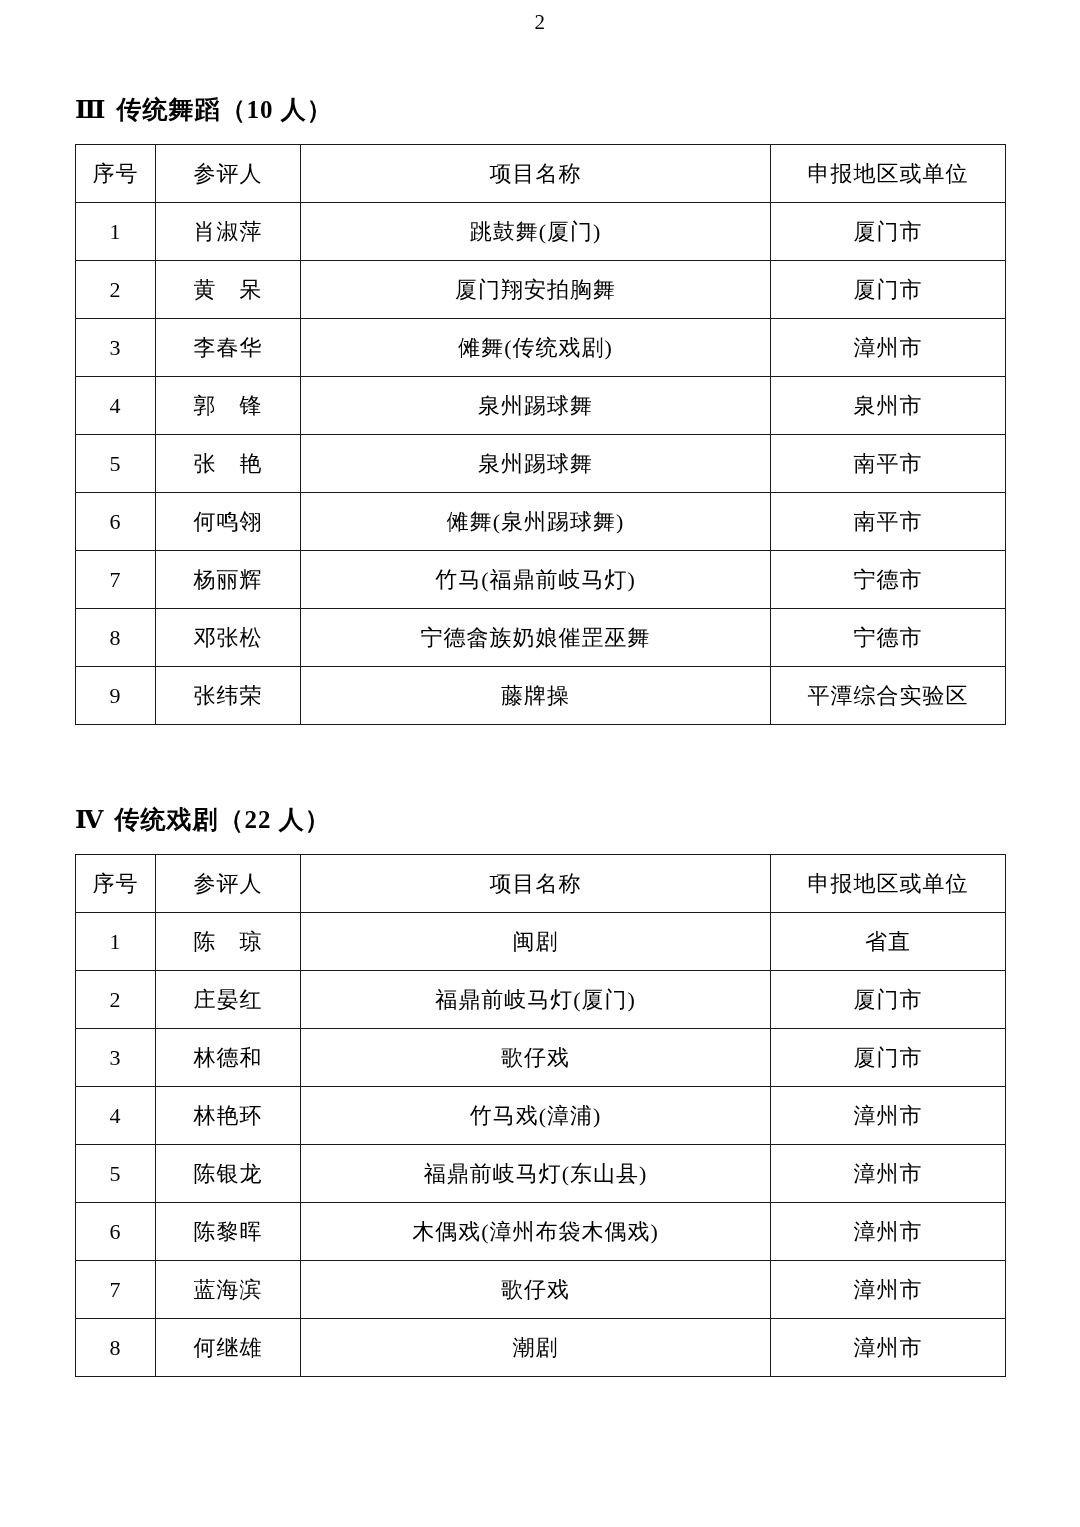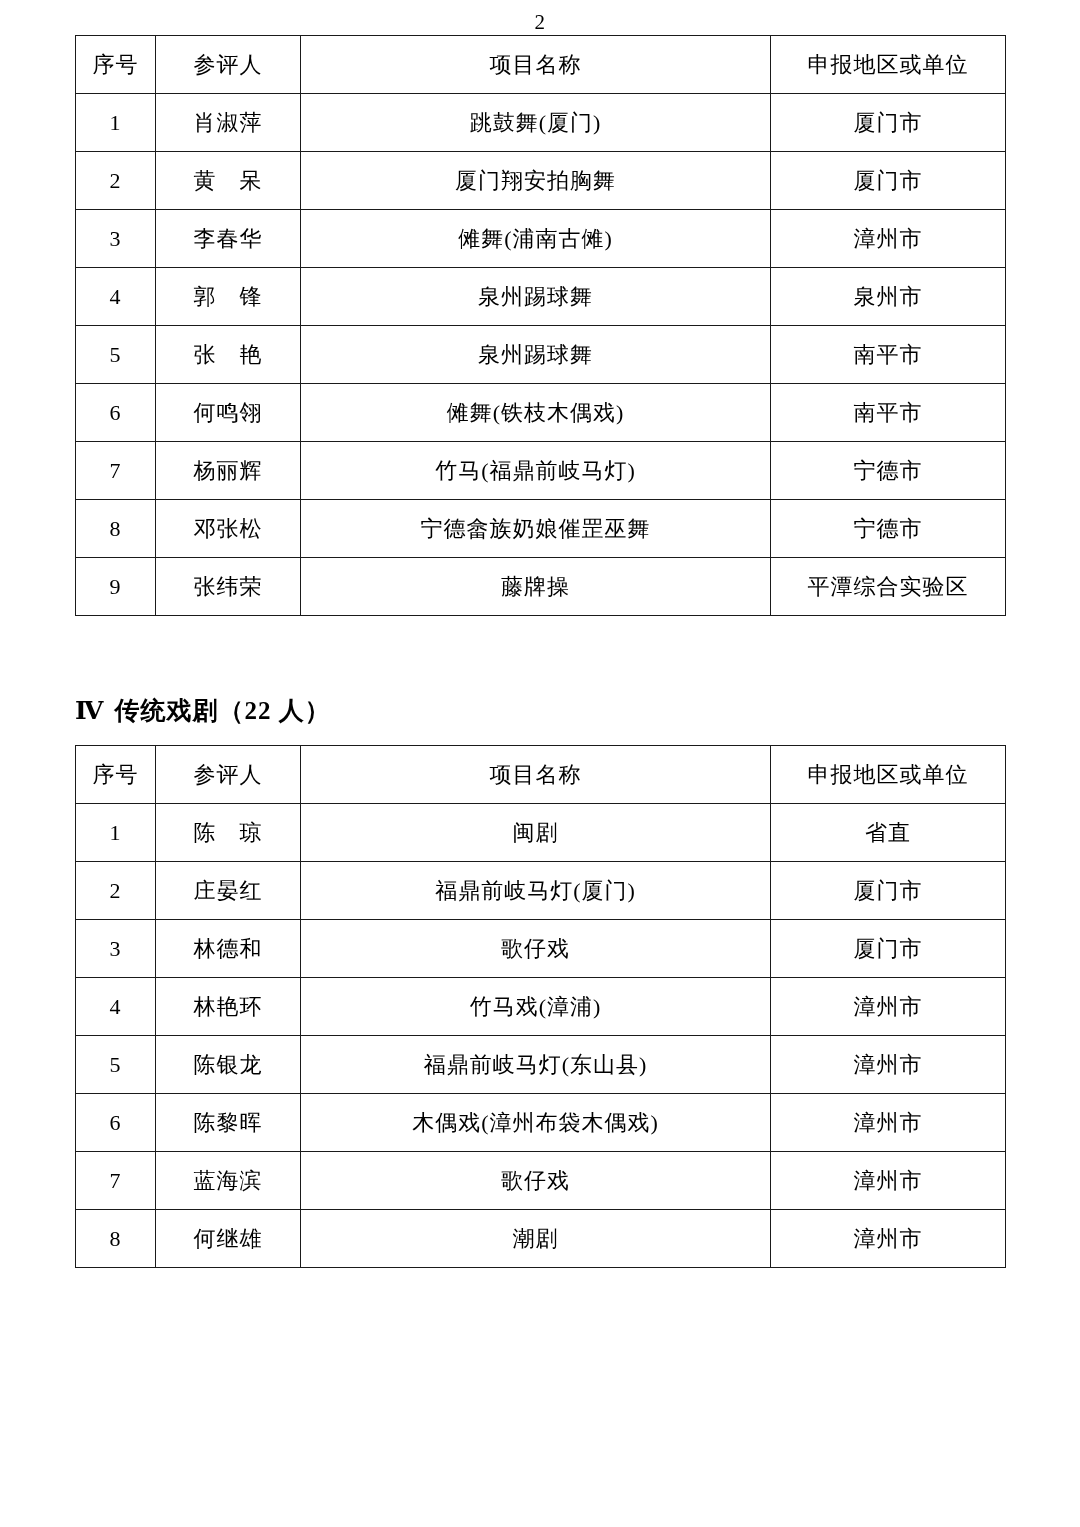--- a/index.html
+++ b/index.html
@@ -71,20 +71,23 @@
   }
 </style>
 </head>
 <body>
 
 <div class="page">
 
   <div class="page-number">2</div>
 
   <div class="section">
+    <div class="section-heading">
+      <span class="numeral">Ⅲ</span><span>传统舞蹈（10 人）</span>
+    </div>
     <table class="listing">
       <colgroup>
         <col class="col-seq">
           <col class="col-name">
           <col class="col-project">
           <col class="col-region">
       </colgroup>
       <thead>
         <tr>
           <th>序号</th>
@@ -102,39 +105,39 @@
         </tr>
         <tr>
           <td>2</td>
           <td>黄　呆</td>
           <td>厦门翔安拍胸舞</td>
           <td>厦门市</td>
         </tr>
         <tr>
           <td>3</td>
           <td>李春华</td>
-          <td>傩舞(浦南古傩)</td>
+          <td>傩舞(传统戏剧)</td>
           <td>漳州市</td>
         </tr>
         <tr>
           <td>4</td>
           <td>郭　锋</td>
           <td>泉州踢球舞</td>
           <td>泉州市</td>
         </tr>
         <tr>
           <td>5</td>
           <td>张　艳</td>
           <td>泉州踢球舞</td>
           <td>南平市</td>
         </tr>
         <tr>
           <td>6</td>
           <td>何鸣翎</td>
-          <td>傩舞(铁枝木偶戏)</td>
+          <td>傩舞(泉州踢球舞)</td>
           <td>南平市</td>
         </tr>
         <tr>
           <td>7</td>
           <td>杨丽辉</td>
           <td>竹马(福鼎前岐马灯)</td>
           <td>宁德市</td>
         </tr>
         <tr>
           <td>8</td>

